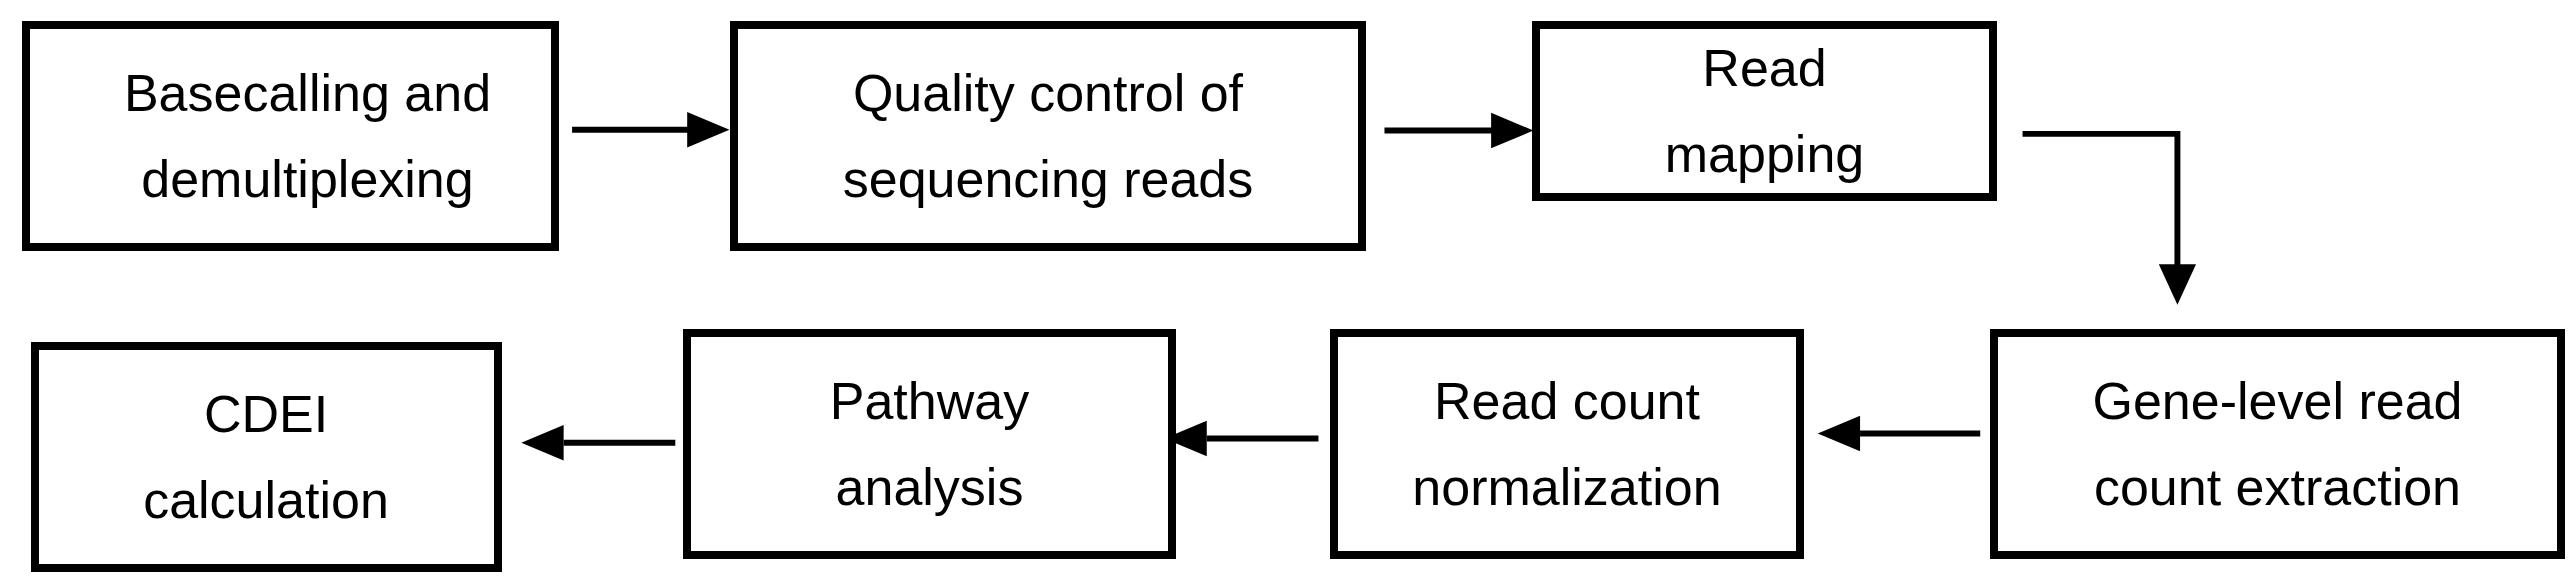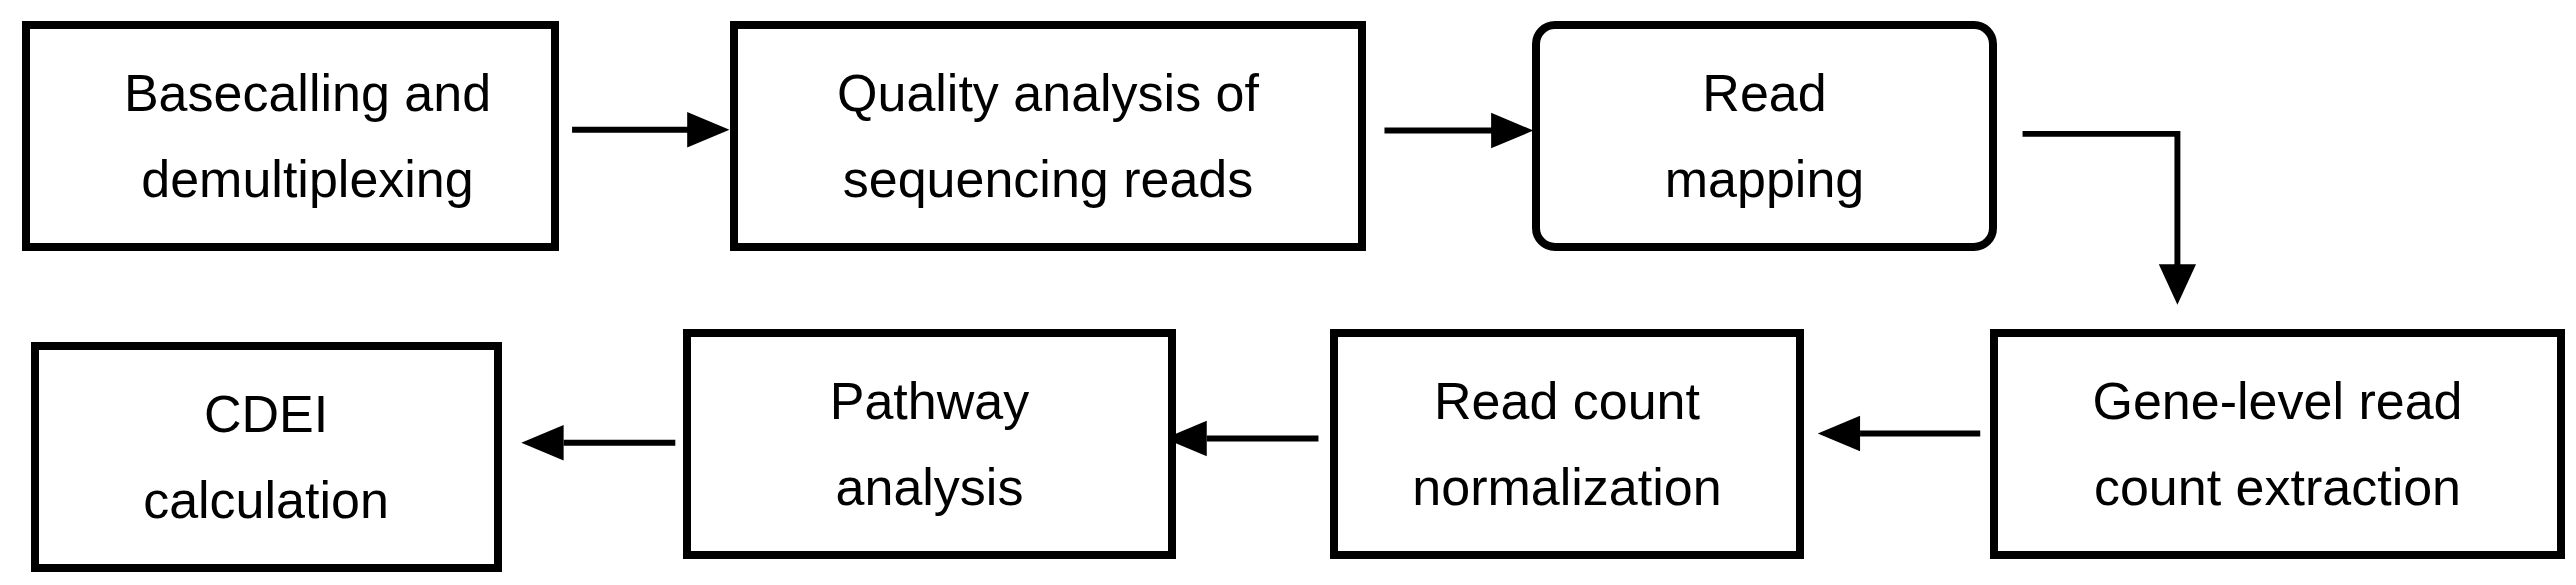--- a/index.html
+++ b/index.html
@@ -28,21 +28,21 @@
     white-space: pre-line;
     text-align: center;
     color: var(--text, #000000);
     font-size: 52px;
     line-height: 86px;
     letter-spacing: 0px;
   }
   
   #node-basecalling            { left: 22px;   top: 21px;  width: 537px; height: 230px; padding-left: 34px; }
   #node-quality-control        { left: 730px;  top: 21px;  width: 636px; height: 230px; }
-  #node-read-mapping           { left: 1532px; top: 21px;  width: 465px; height: 230px; border-radius: 23px; }
+  #node-read-mapping           { left: 1532px; top: 21px;  width: 465px; height: 180px; }
   
   #node-gene-level             { left: 1990px; top: 329px; width: 575px; height: 230px; }
   #node-read-count-norm        { left: 1330px; top: 329px; width: 474px; height: 230px; }
   #node-pathway-analysis       { left: 683px;  top: 329px; width: 493px; height: 230px; }
   #node-cdei-calculation       { left: 30.5px;   top: 342px; width: 471px; height: 230px; }
 
   #arrow-layer {
     position: absolute;
     left: 0; top: 0;
     width: 2576px;
@@ -97,21 +97,21 @@
       <polygon points="616,523 666,502 666,544"></polygon>
     </g>
   </svg>
 
   <div class="node" id="node-basecalling">
     <span class="label">Basecalling and
 demultiplexing</span>
   </div>
 
   <div class="node" id="node-quality-control">
-    <span class="label">Quality analysis of
+    <span class="label">Quality control of
 sequencing reads</span>
   </div>
 
   <div class="node" id="node-read-mapping">
     <span class="label">Read
 mapping</span>
   </div>
 
   <div class="node" id="node-gene-level">
     <span class="label">Gene-level read

